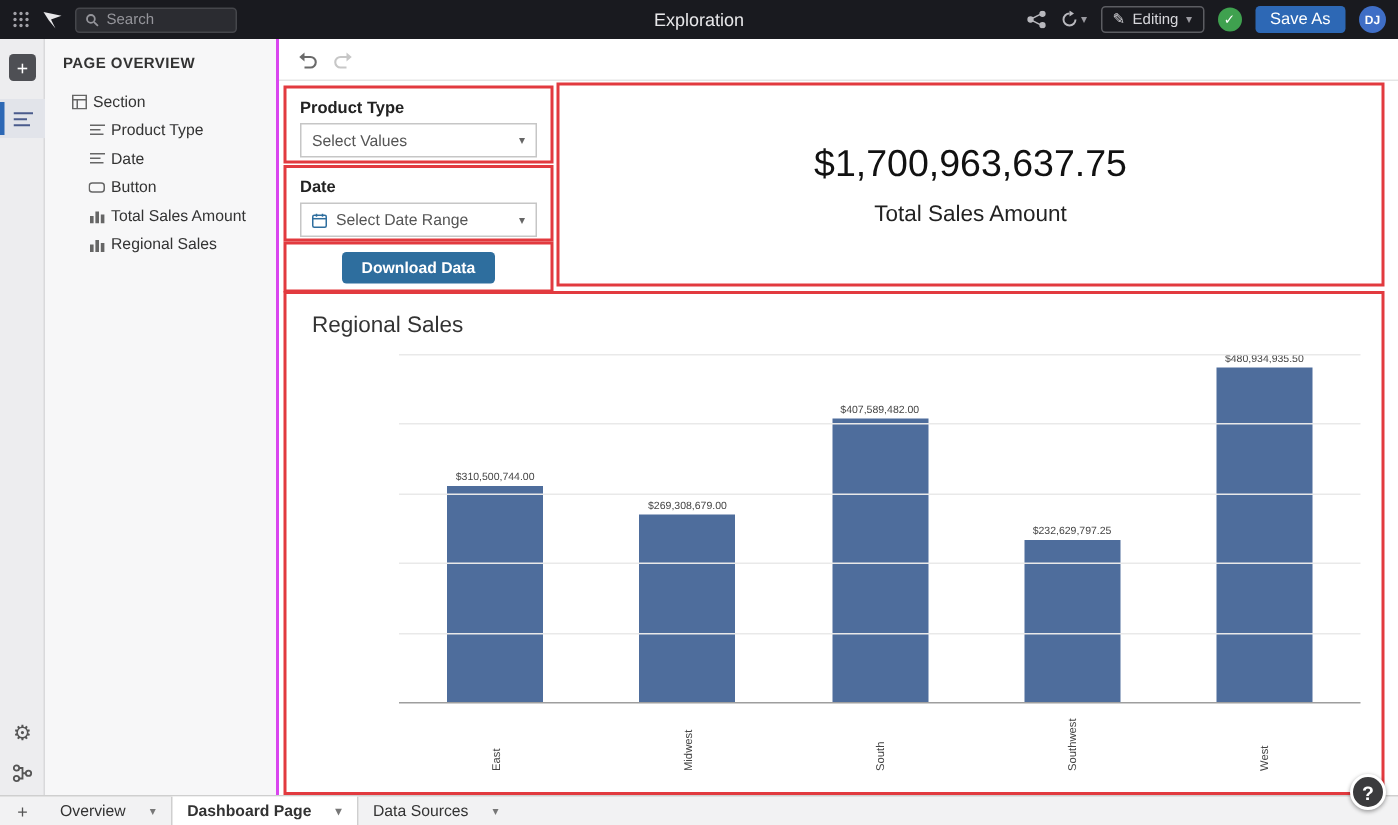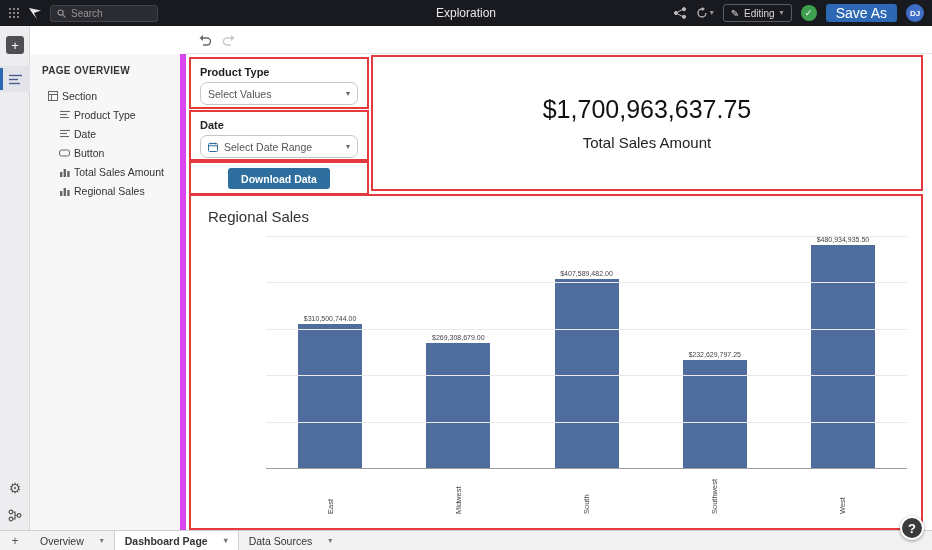--- a/index.html
+++ b/index.html
@@ -16,55 +16,55 @@
   .tb-title{position:absolute;left:0;right:0;text-align:center;color:#e8e8ea;font-size:12px;pointer-events:none;}
   .tb-right{margin-left:auto;display:flex;align-items:center;gap:9px;padding-right:8px;z-index:2;}
   .searchbox{display:flex;align-items:center;gap:5px;width:108px;height:17px;background:#2b2c31;
              border:1px solid #45464b;border-radius:3px;padding:0 6px;}
   .searchbox input{background:transparent;border:none;outline:none;color:#cfcfd4;font-size:10px;width:80px;
                    font-family:"Liberation Sans",sans-serif;}
   .searchbox input::placeholder{color:#95959b;}
   .pill{display:flex;align-items:center;gap:5px;height:18px;border:1px solid #5c5d62;border-radius:3px;
         padding:0 7px;color:#d7d7db;font-size:10px;cursor:pointer;}
   .btn-save{height:18px;background:var(--save-button);border:none;border-radius:3px;color:#fff;
-            font-size:14px;padding:0 10px;font-family:"Liberation Sans",sans-serif;cursor:pointer;}
+            font-size:11px;padding:0 10px;font-family:"Liberation Sans",sans-serif;cursor:pointer;}
   .avatar{width:18px;height:18px;border-radius:50%;background:var(--avatar-blue);color:#fff;font-size:8px;
           font-weight:bold;display:flex;align-items:center;justify-content:center;cursor:pointer;}
   .checkav{width:16px;height:16px;border-radius:50%;background:var(--check-green);color:#fff;font-size:9px;
            display:flex;align-items:center;justify-content:center;}
   .caret{font-size:8px;color:#9a9aa0;line-height:1;}
   .tb-ic{display:flex;align-items:center;}
 
   
   .rail{position:absolute;left:0;top:26px;width:30px;bottom:20px;background:#ededef;border-right:1px solid #d9d9db;z-index:20;}
   .rail-add{position:absolute;left:6px;top:10px;width:18px;height:18px;background:#4e4f54;border-radius:3px;
             color:#fff;font-size:13px;display:flex;align-items:center;justify-content:center;cursor:pointer;}
   .rail-sel{position:absolute;left:0;top:40px;width:30px;height:26px;background:#e2e4ea;display:flex;
             align-items:center;justify-content:center;cursor:pointer;}
   .rail-sel::before{content:"";position:absolute;left:0;top:2px;bottom:2px;width:3px;background:var(--save-button);}
   .rail-bot{position:absolute;left:0;bottom:8px;width:30px;display:flex;flex-direction:column;align-items:center;gap:14px;}
   .rail-gear{font-size:14px;color:#555;cursor:pointer;line-height:1;}
 
   
   .sidebar{position:absolute;left:30px;top:26px;width:156px;bottom:12px;background:#f7f7f8;
-           border-right:6px solid #d946ef;z-index:20;margin-top:28px;}
+           border-right:2px solid #d946ef;z-index:20;}
   .sb-header{font-size:10px;font-weight:bold;color:#333;letter-spacing:.3px;padding:11px 12px 10px 12px;}
   .sb-item{display:flex;align-items:center;gap:4px;height:19px;padding-left:17px;font-size:10.5px;color:#333;cursor:pointer;}
   .sb-item.ind{padding-left:29px;}
   .sb-ic{display:flex;align-items:center;width:11px;justify-content:center;}
 
   
   .canvas{position:absolute;left:186px;top:26px;right:0;bottom:20px;background:#fff;overflow:hidden;}
   .canvas-toolbar{height:28px;border-bottom:1px solid #e5e5e5;display:flex;align-items:center;gap:10px;padding-left:12px;}
   .undo-ic{display:flex;align-items:center;cursor:pointer;}
 
   .widget{position:absolute;outline:2px solid var(--accent-red);background:#fff;}
   .ctl-label{font-size:11px;font-weight:bold;color:#222;margin:7px 0 4px 9px;}
   .dropdown{display:flex;align-items:center;gap:6px;height:23px;margin:0 9px;border:1px solid #c6c6c6;
-            border-radius:7px;background:#fff;padding:0 7px;font-size:10.5px;color:#555;cursor:pointer;}
+            border-radius:0;background:#fff;padding:0 7px;font-size:10.5px;color:#555;cursor:pointer;}
   .dropdown .dd-caret{margin-left:auto;font-size:8px;color:#666;}
   .btn-download{display:block;margin:5px auto;height:21px;background:var(--download-button);color:#fff;border:none;
                 border-radius:3px;font-size:10.5px;font-weight:bold;padding:0 13px;cursor:pointer;
                 font-family:"Liberation Sans",sans-serif;}
 
   .kpi{display:flex;flex-direction:column;align-items:center;justify-content:center;gap:10px;}
   .kpi-value{font-size:25px;color:#111;}
   .kpi-label{font-size:15px;color:#222;}
 
   

